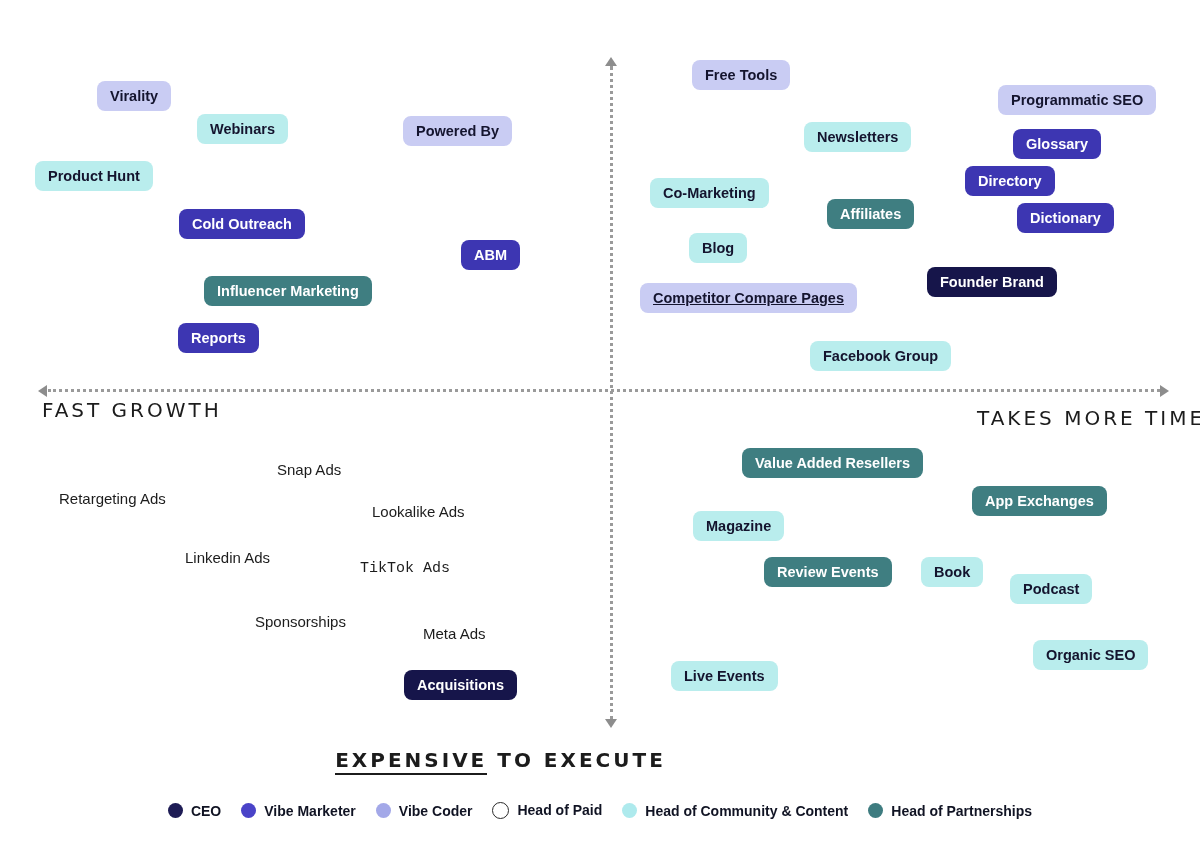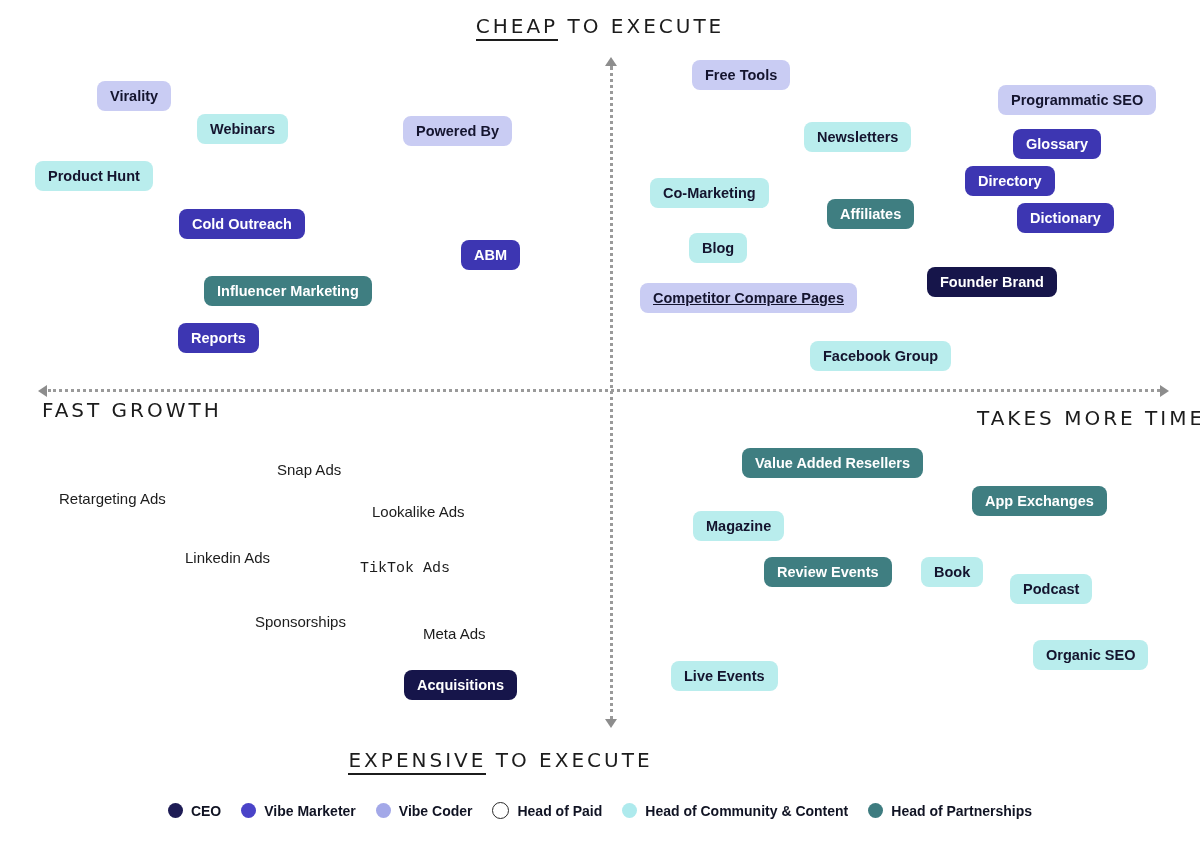--- a/index.html
+++ b/index.html
@@ -15,57 +15,56 @@
   .arrow-up{left:605px;top:57px;border-left:6px solid transparent;border-right:6px solid transparent;border-bottom:9px solid #8d8d8d;}
   .arrow-down{left:605px;top:719px;border-left:6px solid transparent;border-right:6px solid transparent;border-top:9px solid #8d8d8d;}
   .arrow-left{left:38px;top:385px;border-top:6px solid transparent;border-bottom:6px solid transparent;border-right:9px solid #8d8d8d;}
   .arrow-right{left:1160px;top:385px;border-top:6px solid transparent;border-bottom:6px solid transparent;border-left:9px solid #8d8d8d;}
   
   .axis-caption{
     position:absolute;color:#1c1c1c;font-size:20px;font-weight:500;
     letter-spacing:3px;white-space:nowrap;font-family:"DejaVu Sans",sans-serif;
   }
   .caption-top{top:14px;left:0;width:1200px;text-align:center;}
-  .caption-bottom{top:748px;left:0;width:1001px;text-align:center;}
+  .caption-bottom{top:748px;left:0;width:1001px;text-align:center;font-weight:bold;}
   .caption-left{top:398px;left:42px;}
   .caption-right{top:406px;left:977px;}
   .u{border-bottom:2px solid #1c1c1c;padding-bottom:1px;}
   
   .pill{
     position:absolute;border-radius:8px;padding:5px 13px;font-size:14.5px;
     font-weight:600;white-space:nowrap;line-height:20px;
   }
   .pill.ceo{background:#16154a;color:#ffffff;}
   .pill.vibe-marketer{background:#3d36b2;color:#ffffff;}
   .pill.vibe-coder{background:#c9ccf3;color:#14142e;}
   .pill.head-of-paid{background:transparent;color:#1c1c1c;font-weight:500;font-size:15px;padding:5px 0;}
   .pill.community{background:#b9eded;color:#14142e;}
   .pill.partnerships{background:#3f7e81;color:#ffffff;}
   
   .legend{
     position:absolute;top:802px;left:0;width:1200px;display:flex;
     justify-content:center;align-items:center;gap:20px;
   }
-  .legend-item{display:flex;align-items:center;gap:8px;}
+  .legend-item{display:flex;align-items:flex-start;gap:8px;}
   .legend-dot{width:15px;height:15px;border-radius:50%;flex:0 0 auto;}
   .legend-label{font-size:14px;font-weight:600;color:#101323;white-space:nowrap;}
 </style>
 </head>
 <body>
 
 <div class="canvas">
 
   <div class="axis-line axis-v"></div>
   <div class="axis-line axis-h"></div>
   <div class="arrow arrow-up"></div>
   <div class="arrow arrow-down"></div>
   <div class="arrow arrow-left"></div>
   <div class="arrow arrow-right"></div>
 
-  <div class="axis-caption caption-top"><span class="u">CHEAP</span><span> TO EXECUTE</span></div>
   <div class="axis-caption caption-bottom"><span class="u">EXPENSIVE</span><span> TO EXECUTE</span></div>
   <div class="axis-caption caption-left">FAST GROWTH</div>
   <div class="axis-caption caption-right">TAKES MORE TIME</div>
 
   <div id="items-layer">
       <div class="pill vibe-coder" style="left: 97px; top: 81px;">Virality</div>
       <div class="pill community" style="left: 197px; top: 114px; text-align: center;">Webinars</div>
       <div class="pill vibe-coder" style="left: 403px; top: 116px;">Powered By</div>
       <div class="pill community" style="left: 35px; top: 161px;">Product Hunt</div>
       <div class="pill vibe-marketer" style="left: 179px; top: 209px;">Cold Outreach</div>

